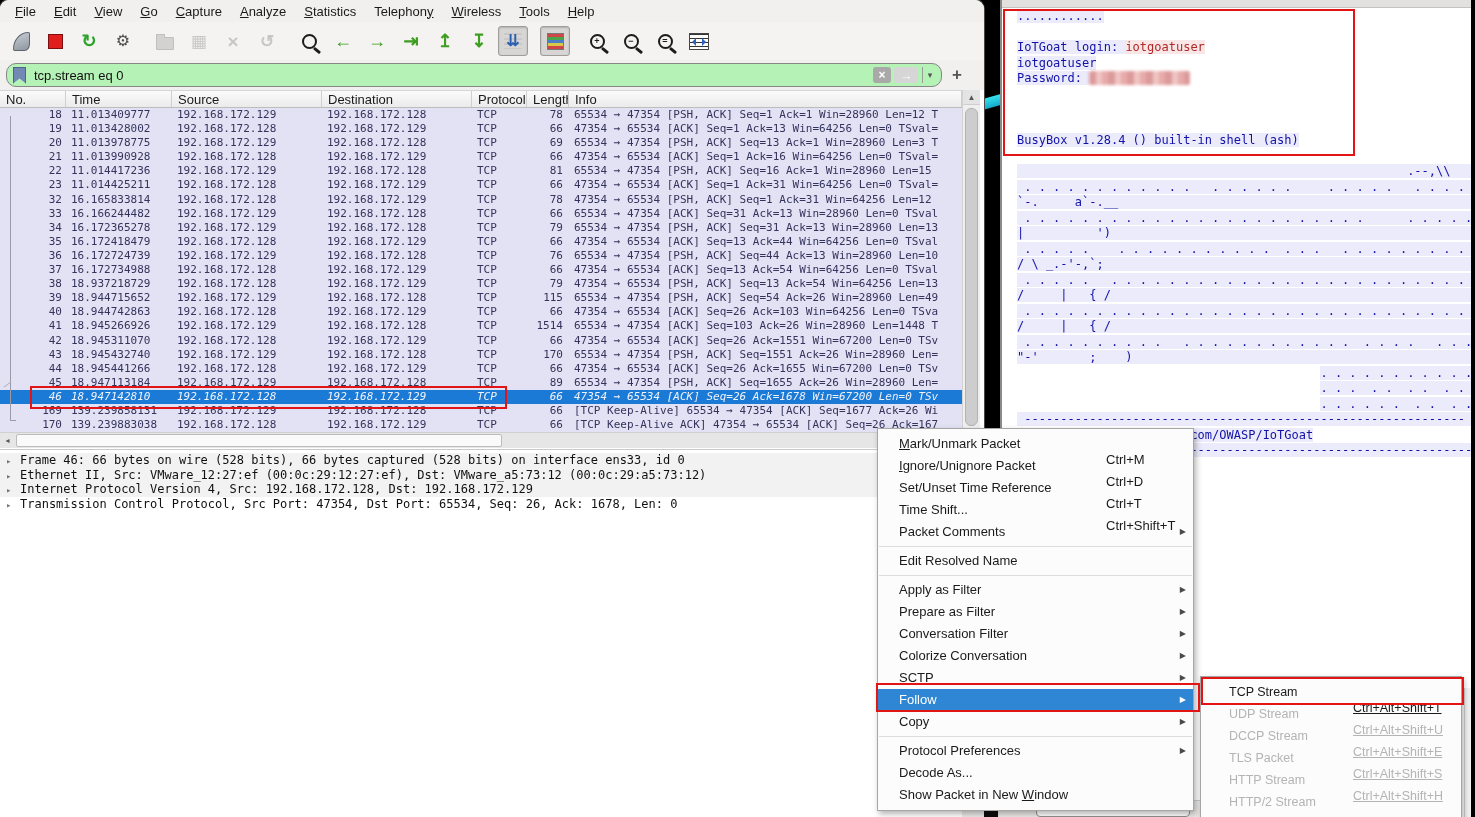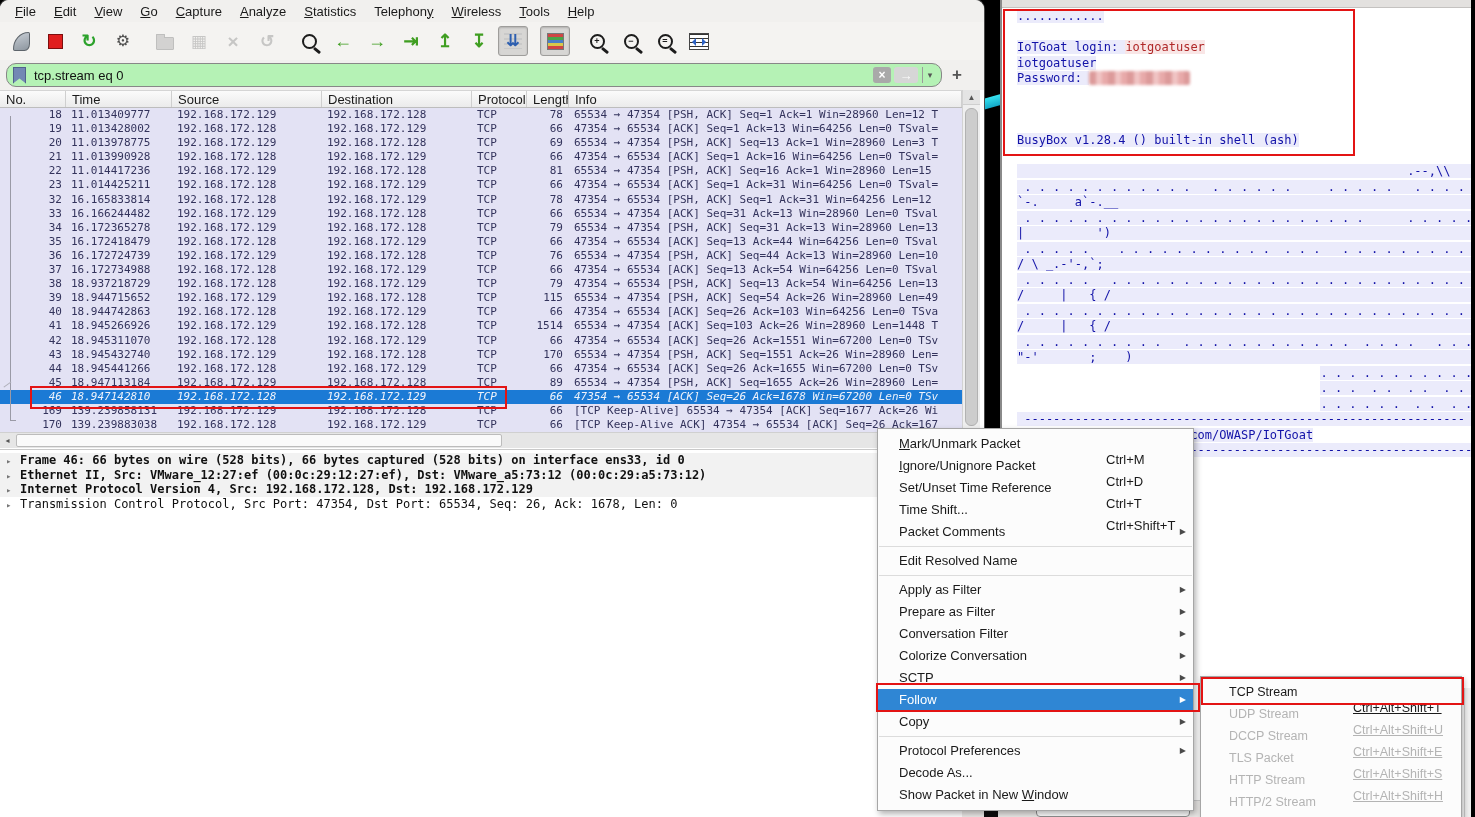--- a/index.html
+++ b/index.html
@@ -67,21 +67,21 @@
   .vscroll{position:absolute;left:962px;top:90px;width:18px;height:342px;background:#efefef;border-left:1px solid #d2d2d2;box-sizing:border-box;}
   .vs-up{height:14px;display:flex;align-items:center;justify-content:center;font-size:8px;color:#555;background:#e4e4e4;border-bottom:1px solid #cfcfcf;}
   .vs-thumb{position:absolute;left:2px;top:18px;width:13px;height:318px;background:#cdcdcd;border:1px solid #b2b2b2;border-radius:6px;box-sizing:border-box;}
   .hscroll{position:absolute;left:0;top:432px;width:962px;height:16px;background:#e6e6e6;border-top:1px solid #d0d0d0;box-sizing:border-box;}
   .hs-left{position:absolute;left:0;top:0;width:15px;height:15px;display:flex;align-items:center;justify-content:center;font-size:8px;color:#555;}
   .hs-thumb{position:absolute;left:16px;top:1px;width:486px;height:13px;background:#fafafa;border:1px solid #bcbcbc;border-radius:2px;box-sizing:border-box;}
 
   
   .details{position:absolute;left:0;top:449px;width:100%;height:368px;background:#ffffff;border-top:1px solid #c9c9c9;font-size:12px;padding-top:3px;box-sizing:border-box;}
   .drow{height:14.6px;line-height:14.6px;white-space:nowrap;padding-left:6px;color:#101010;}
-  .drow.shaded{background:#f2f2f2;font-weight:bold;}
+  .drow.shaded{background:#f2f2f2;}
   .dexp{display:inline-block;width:14px;color:#777;font-size:9px;}
 
   
   .win-right{position:absolute;left:1000px;top:0;width:475px;height:817px;background:#fff;z-index:2;border-left:2px solid #8a8a8a;box-sizing:border-box;}
   .wr-top{height:7px;background:#e3e1df;border-bottom:1px solid #c4c2c0;}
   .stream{position:absolute;left:15px;top:9px;width:460px;height:640px;overflow:hidden;white-space:pre;font-size:12px;line-height:15.5px;}
   .sline{height:15.5px;}
   .sg-s{background:#ebebfb;color:#1212a8;}
   .sg-c{background:#f9e6e6;color:#b02828;}
   .sg-p{background:transparent;color:transparent;}

